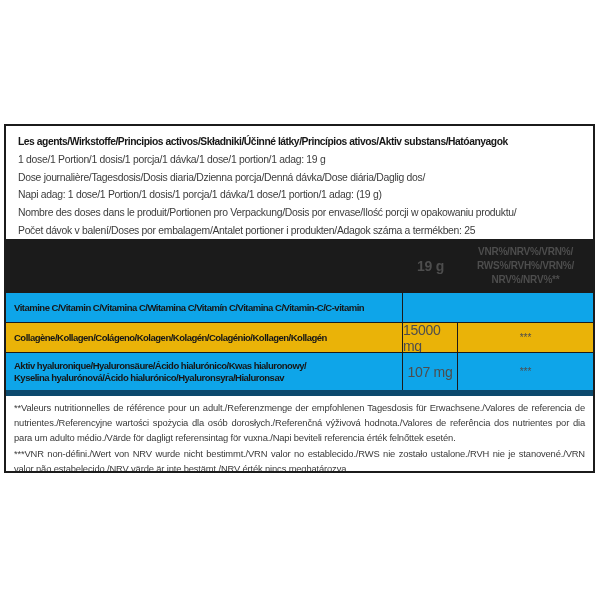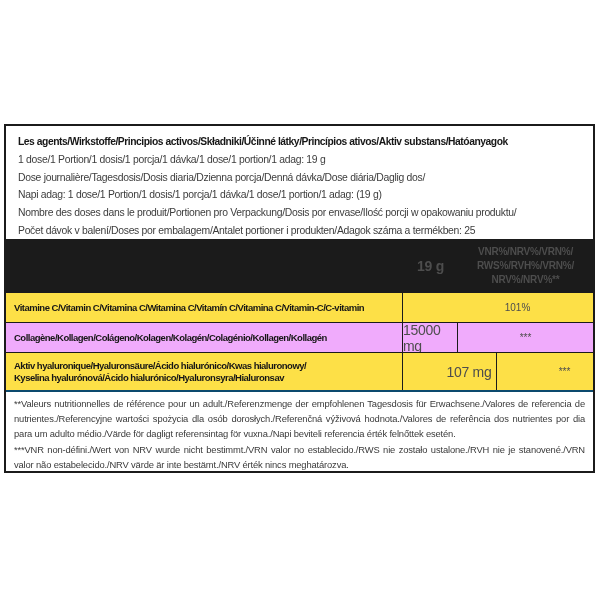--- a/index.html
+++ b/index.html
@@ -13,31 +13,31 @@
   .hdr-title{font-weight:700;font-size:10.3px;letter-spacing:-0.45px;line-height:17.8px;
              white-space:nowrap;color:#161616;}
   .hdr-line{font-size:10.4px;letter-spacing:-0.3px;line-height:17.8px;white-space:nowrap;color:#3d3d3d;}
   
   .blackrow{height:53px;box-sizing:border-box;background:#1b1b1b;color:#ffffff;display:flex;}
   .blackrow .cell{border:none;}
   .col-serving{font-weight:700;font-size:10.5px;}
   .col-nrv{font-weight:700;font-size:10.3px;line-height:14px;letter-spacing:-0.2px;
            white-space:pre-line;text-align:center;}
   
-  .drow{display:flex;box-sizing:border-box;border-top:1px solid #1b1b1b;background:#f0abfc;}
-  .shade{background:#fde047;gap:39px;}
+  .drow{display:flex;box-sizing:border-box;border-top:1px solid #1b1b1b;background:#eab308;}
+  .shade{background:#0ea5e9;}
   .h30{height:30px;} .h38{height:38px;}
   .cell{display:flex;align-items:center;justify-content:center;box-sizing:border-box;}
   .cname{flex:0 0 397px;justify-content:flex-start;padding:0 8px;border-right:1px solid #1b1b1b;
          font-weight:700;font-size:9.5px;letter-spacing:-0.5px;line-height:11.5px;
          white-space:pre-line;color:#161616;}
   .camt{flex:0 0 55px;border-right:1px solid #1b1b1b;font-size:14px;letter-spacing:-0.3px;color:#4d4d4d;}
   .cnrv{flex:1;font-size:10px;color:#4d4d4d;}
   
-  .fnotes{flex:1;box-sizing:border-box;border-top:2px solid #0c4a6e;padding:4px 8px 0 8px;overflow:hidden;}
+  .fnotes{flex:1;box-sizing:border-box;border-top:6px solid #0c4a6e;padding:4px 8px 0 8px;overflow:hidden;}
   .fnotes p{margin:0;font-size:9.4px;letter-spacing:-0.15px;line-height:15.2px;
             text-align:justify;color:#3a3a3a;}
 </style>
 </head>
 <body>
 
 <div class="page">
   <div class="label">
 
     <div class="hdr">
@@ -52,21 +52,20 @@
     <div class="blackrow">
       <div class="cell cname"></div>
       <div class="cell camt col-serving">19 g</div>
       <div class="cell cnrv col-nrv">VNR%/NRV%/VRN%/
 RWS%/RVH%/VRN%/
 NRV%/NRV%**</div>
     </div>
 
     <div class="drow shade h30">
       <div class="cell cname">Vitamine C/Vitamin C/Vitamina C/Witamina C/Vitamín C/Vitamina C/Vitamin-C/C-vitamin</div>
-      <div class="cell cnrv">101%</div>
     </div>
 
     <div class="drow h30">
       <div class="cell cname">Collagène/Kollagen/Colágeno/Kolagen/Kolagén/Colagénio/Kollagen/Kollagén</div>
       <div class="cell camt">15000 mg</div>
       <div class="cell cnrv">***</div>
     </div>
 
     <div class="drow shade h38">
       <div class="cell cname">Aktiv hyaluronique/Hyaluronsäure/Ácido hialurónico/Kwas hialuronowy/

